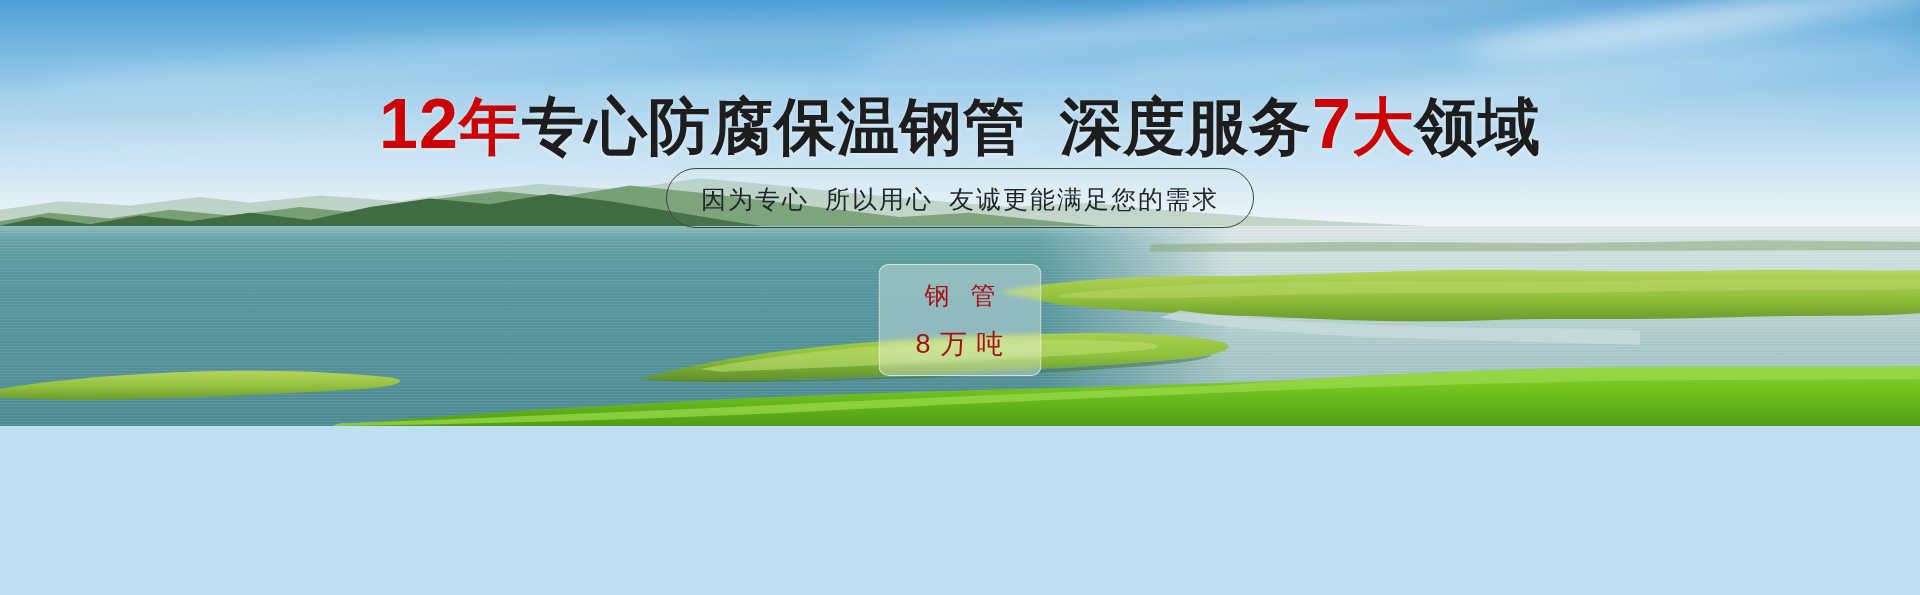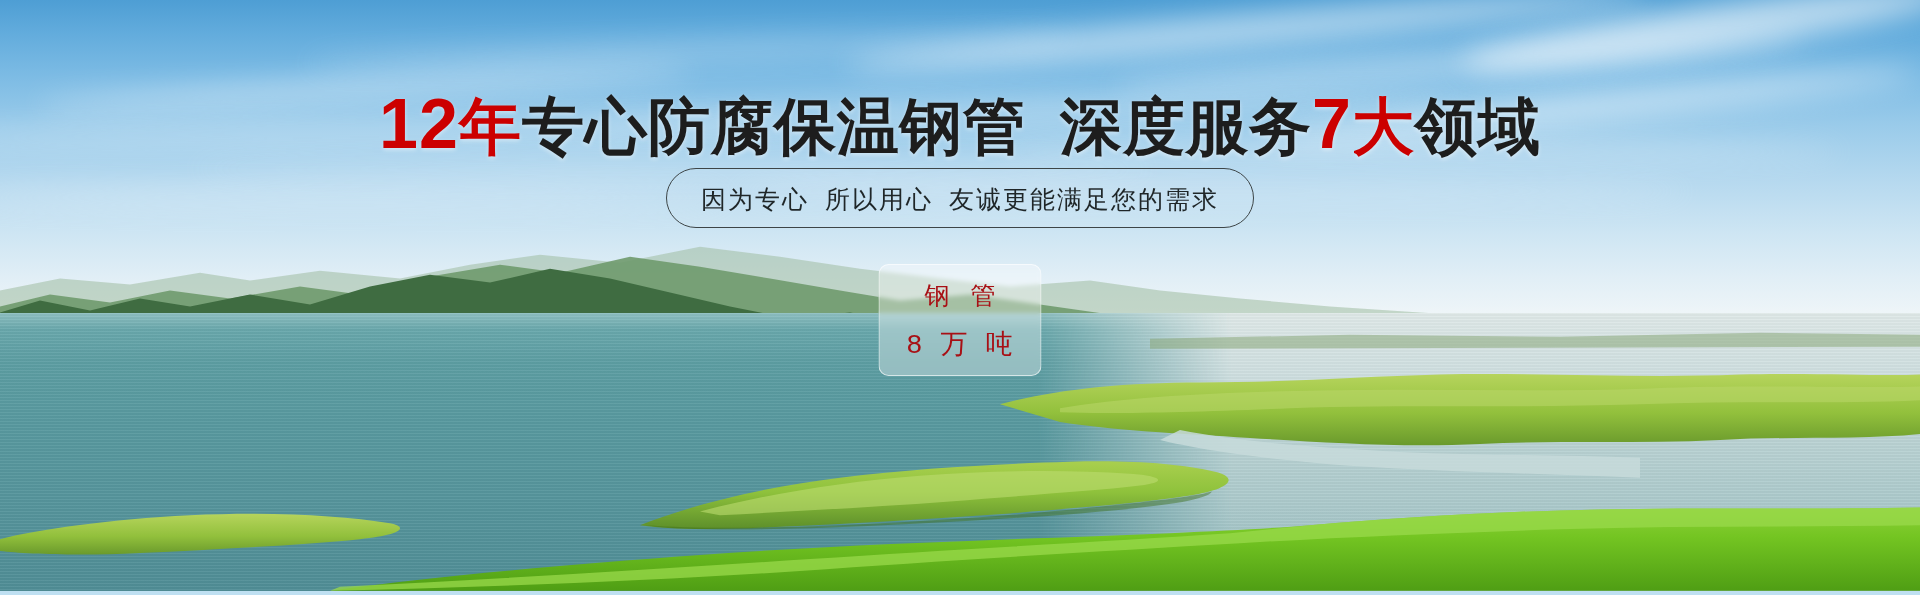--- a/index.html
+++ b/index.html
@@ -1,21 +1,21 @@
 <!DOCTYPE html>
 <html lang="zh"><head>
 <meta charset="utf-8">
 <title>Banner</title>
 <style>
   * { margin:0; padding:0; box-sizing:border-box; }
   html,body { width:1920px; height:595px; overflow:hidden; background:#bfe0f2; }
   body { font-family:"Liberation Sans","DejaVu Sans",sans-serif; }
 
   .banner{
-    position:relative; width:1920px; height:591px; overflow:hidden;
+    position:relative; width:1920px; height:426px; overflow:hidden;
   }
 
   
   .sky{
     position:absolute; inset:0 0 47% 0;
     background:
       linear-gradient(to bottom,
         #4e9ed4 0%,
         #61abdc 10%,
         #7cbbe4 24%,
@@ -105,21 +105,21 @@
     backdrop-filter:blur(2px);
     display:flex; flex-direction:column; align-items:center; justify-content:center;
     text-align:center;
   }
   .card-label{
     font-size:25px; color:#a81015; letter-spacing:7px;
     text-indent:7px; margin-bottom:14px; font-weight:500;
   }
   .card-value{
     font-size:27px; color:#a81015; letter-spacing:1px;
-    font-family:Liberation Mono, monospace;
+    font-family:Liberation Sans, sans-serif;
   }
   .card-value sup{ font-size:16px; vertical-align:super; }
 
   
   .land{ position:absolute; left:0; right:0; bottom:0; height:47%; z-index:10; }
   .land svg{ display:block; width:100%; height:100%; }
 </style>
 </head>
 <body>
 

